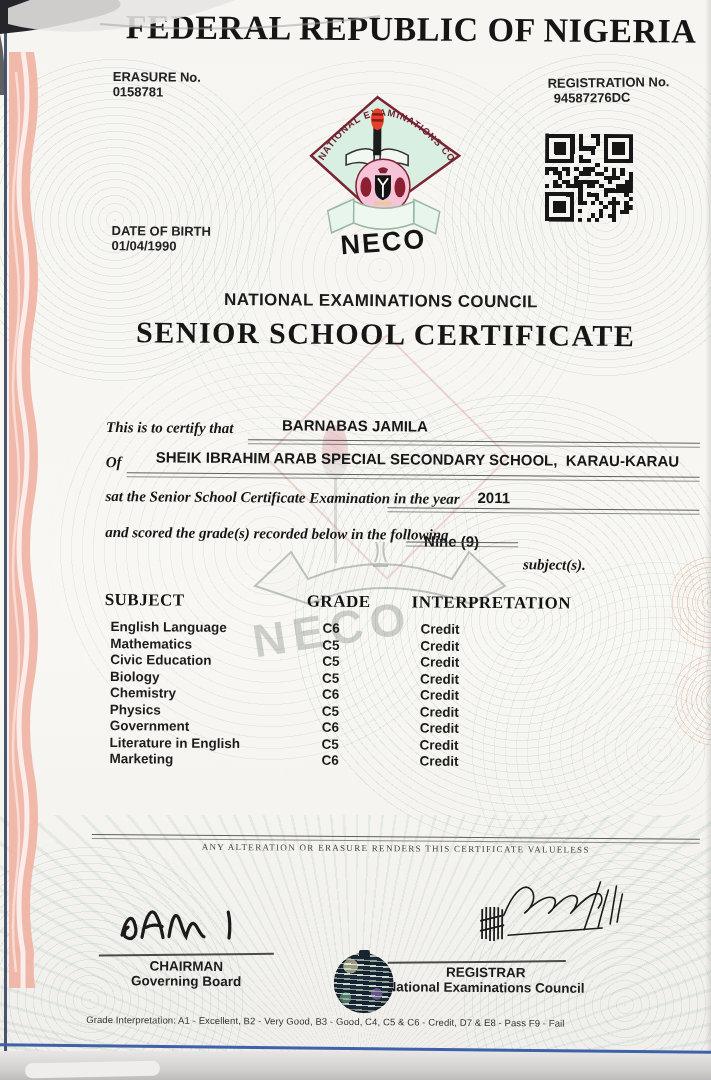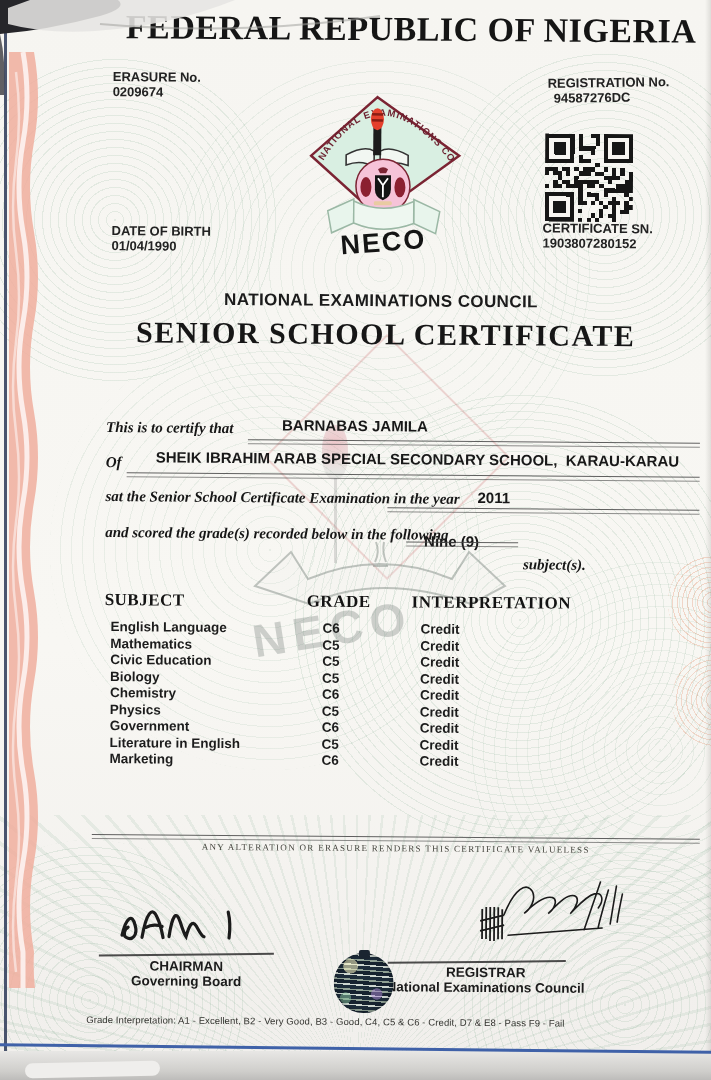--- a/index.html
+++ b/index.html
@@ -80,21 +80,21 @@
     <path d="M131,2 Q135,12 130,22 M139,2 Q137,12 141,22 M128,26 L143,26" fill="none" stroke="rgba(120,130,125,.45)" stroke-width="2"></path>
   </svg>
   <div class="abs wm-neco" style="left:252px;top:602px;">NECO</div>
 
   <div class="tilt">
 
     <div class="abs title" style="left:108px;top:10px;width:600px;text-align:center;">FEDERAL REPUBLIC OF NIGERIA</div>
 
     <div class="abs" style="left:110px;top:71px;">
       <div class="lbl">ERASURE No.</div>
-      <div class="lbl">0209674</div>
+      <div class="lbl">0158781</div>
     </div>
 
     <div class="abs" style="left:545px;top:73px;transform:rotate(-1.2deg);">
       <div class="lbl">REGISTRATION No.</div>
       <div class="lbl" style="padding-left:6px;">94587276DC</div>
     </div>
 
     <svg class="abs" style="left:296px;top:93px;" width="172" height="164" viewBox="0 0 172 164">
       <polygon points="79,4 161,62 79,122 13,63" fill="#d9efe2" stroke="#7b2433" stroke-width="2.5"></polygon>
       <defs>
@@ -254,24 +254,20 @@
           <rect x="12" y="20" width="1" height="1"></rect>
           <rect x="16" y="20" width="1" height="1"></rect>
         </g>
     </svg>
 
     <div class="abs" style="left:110px;top:225px;">
       <div class="lbl">DATE OF BIRTH</div>
       <div class="lbl">01/04/1990</div>
     </div>
 
-    <div class="abs" style="left:541px;top:219px;">
-      <div class="lbl">CERTIFICATE SN.</div>
-      <div class="lbl">1903807280152</div>
-    </div>
 
     <div class="abs council" style="left:80px;top:291px;width:600px;text-align:center;">NATIONAL EXAMINATIONS COUNCIL</div>
     <div class="abs cert-title" style="left:85px;top:317px;width:600px;text-align:center;">SENIOR SCHOOL CERTIFICATE</div>
 
     <div class="abs cl" style="left:106px;top:421px;">This is to certify that</div>
     <div class="abs val" style="left:282px;top:417px;">BARNABAS JAMILA</div>
     <div class="abs rule" style="left:248px;top:440px;width:452px;"></div>
 
     <div class="abs cl" style="left:106px;top:456px;">Of</div>
     <div class="abs val" style="left:156px;top:450px;">SHEIK IBRAHIM ARAB SPECIAL SECONDARY SCHOOL,  KARAU-KARAU</div>

